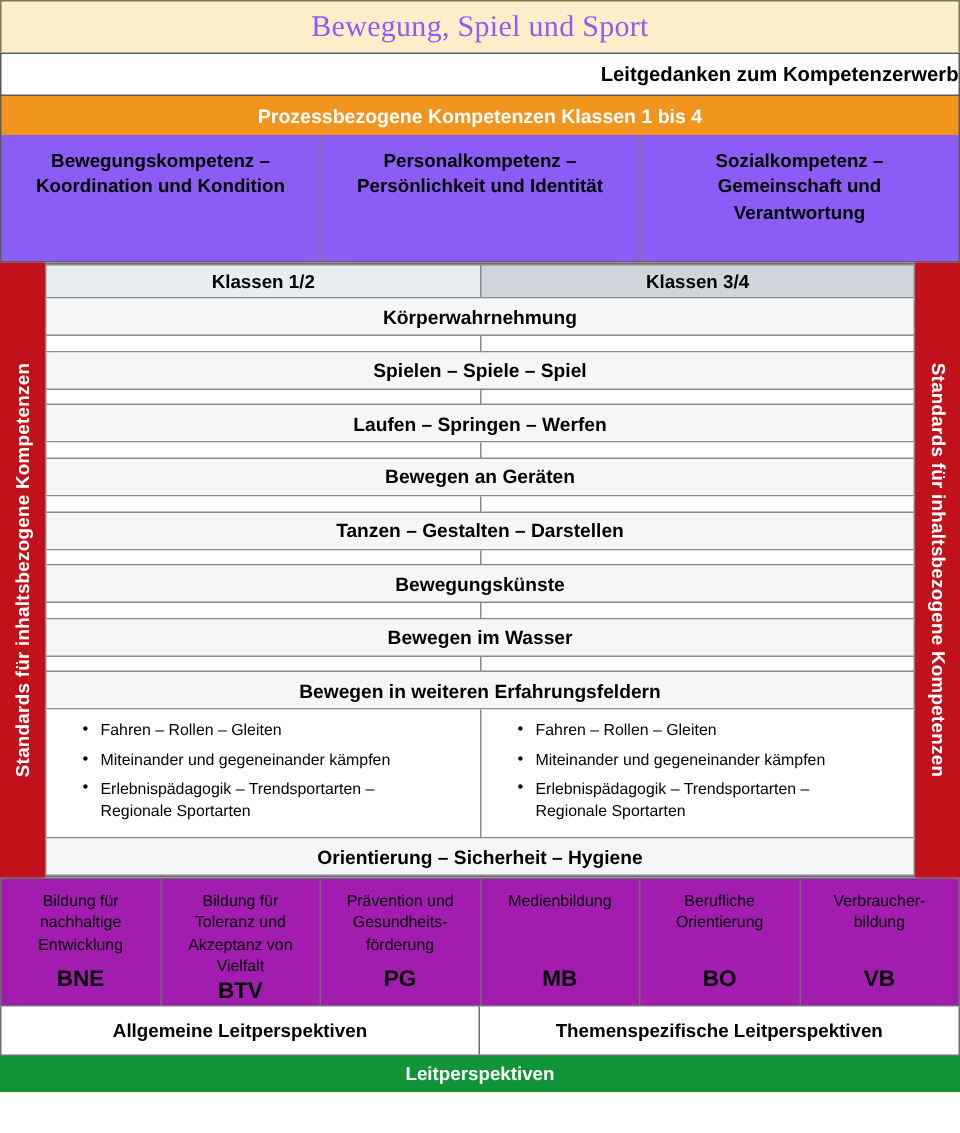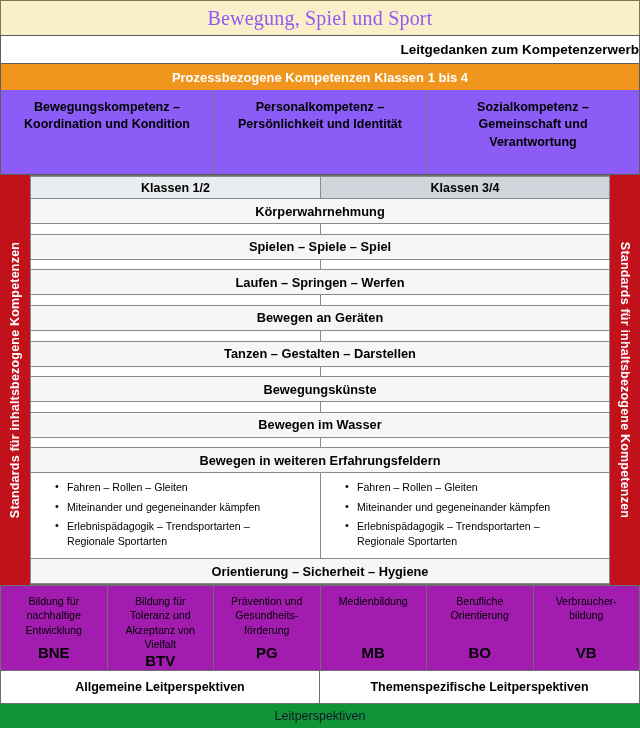--- a/index.html
+++ b/index.html
@@ -144,21 +144,21 @@
     box-sizing:border-box;border-right:1px solid #6e6e6e;
   }
   .lp-group:last-child{border-right:none;}
   .lp-group span{font-size:12.5px;font-weight:bold;}
 
   .green-bar{
     height:24px;background:#119437;
     display:flex;align-items:center;justify-content:center;
     box-sizing:border-box;
   }
-  .green-bar span{font-size:12.5px;font-weight:normal;color:#0f172a;}
+  .green-bar span{font-size:12.5px;font-weight:bold;color:#ffffff;}
 </style>
 </head>
 <body>
 
 <div class="page">
 
   <div class="title-bar">
     <span>Bewegung, Spiel und Sport</span>
   </div>
 

